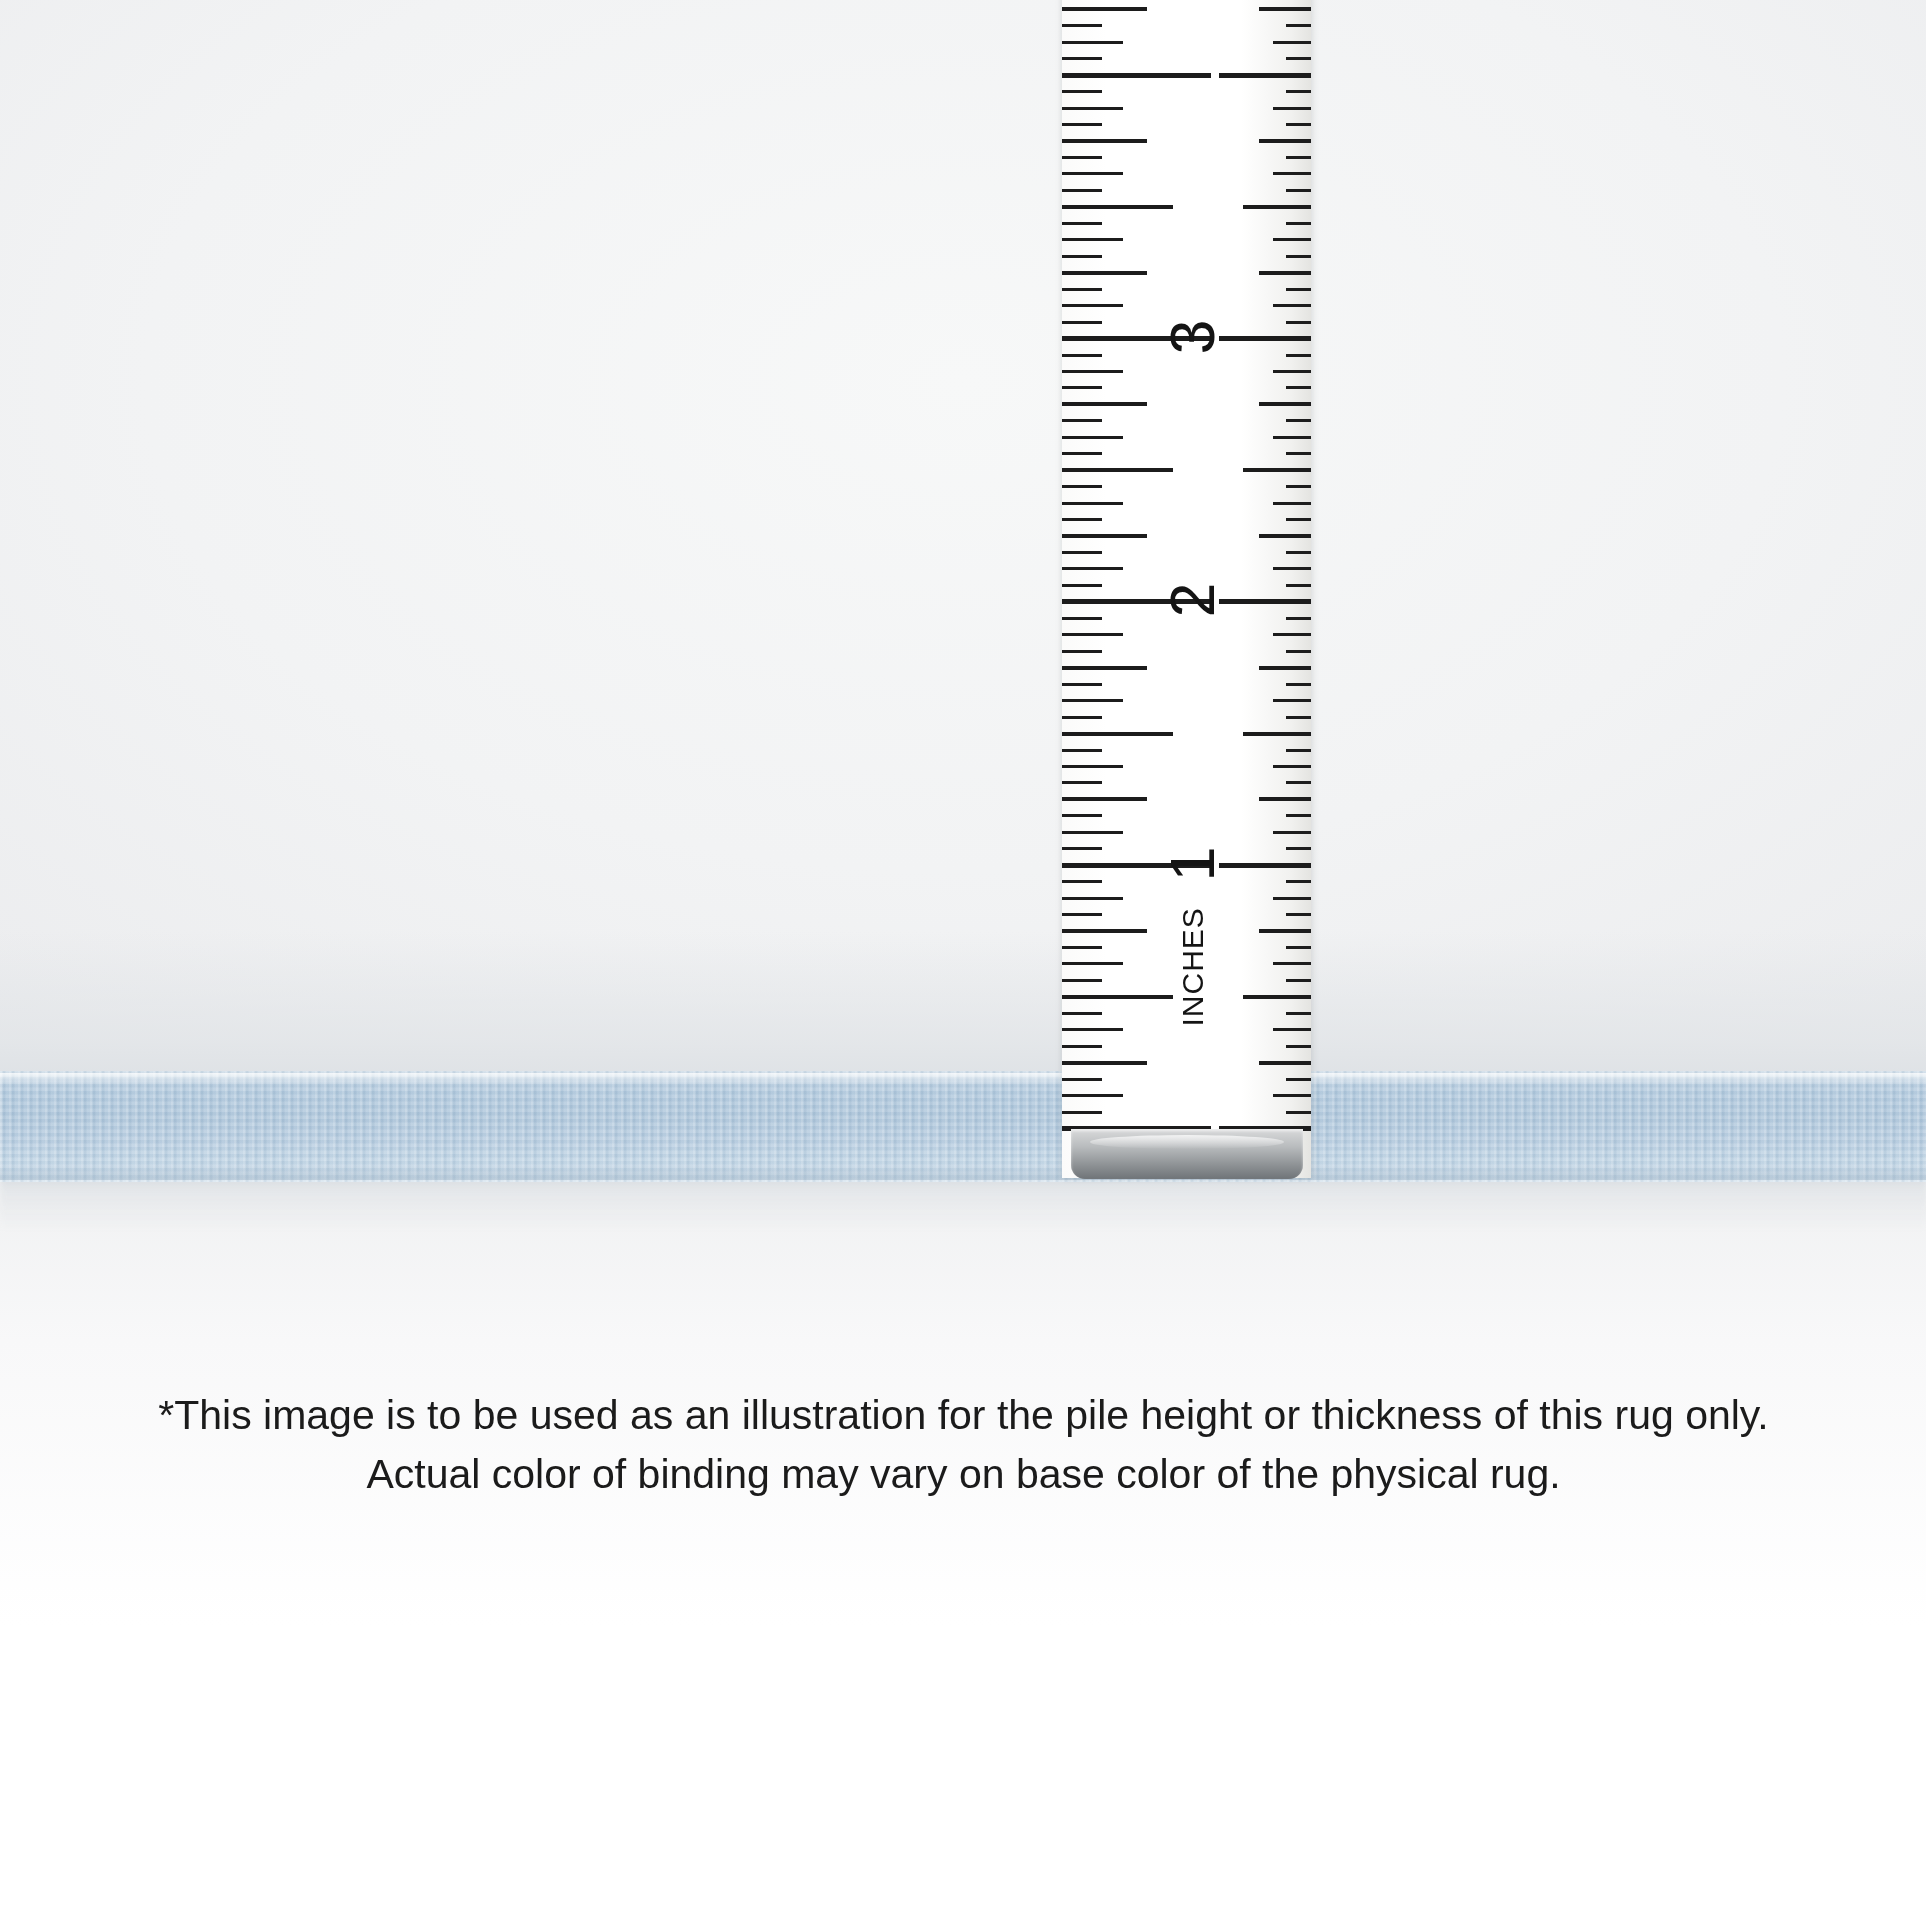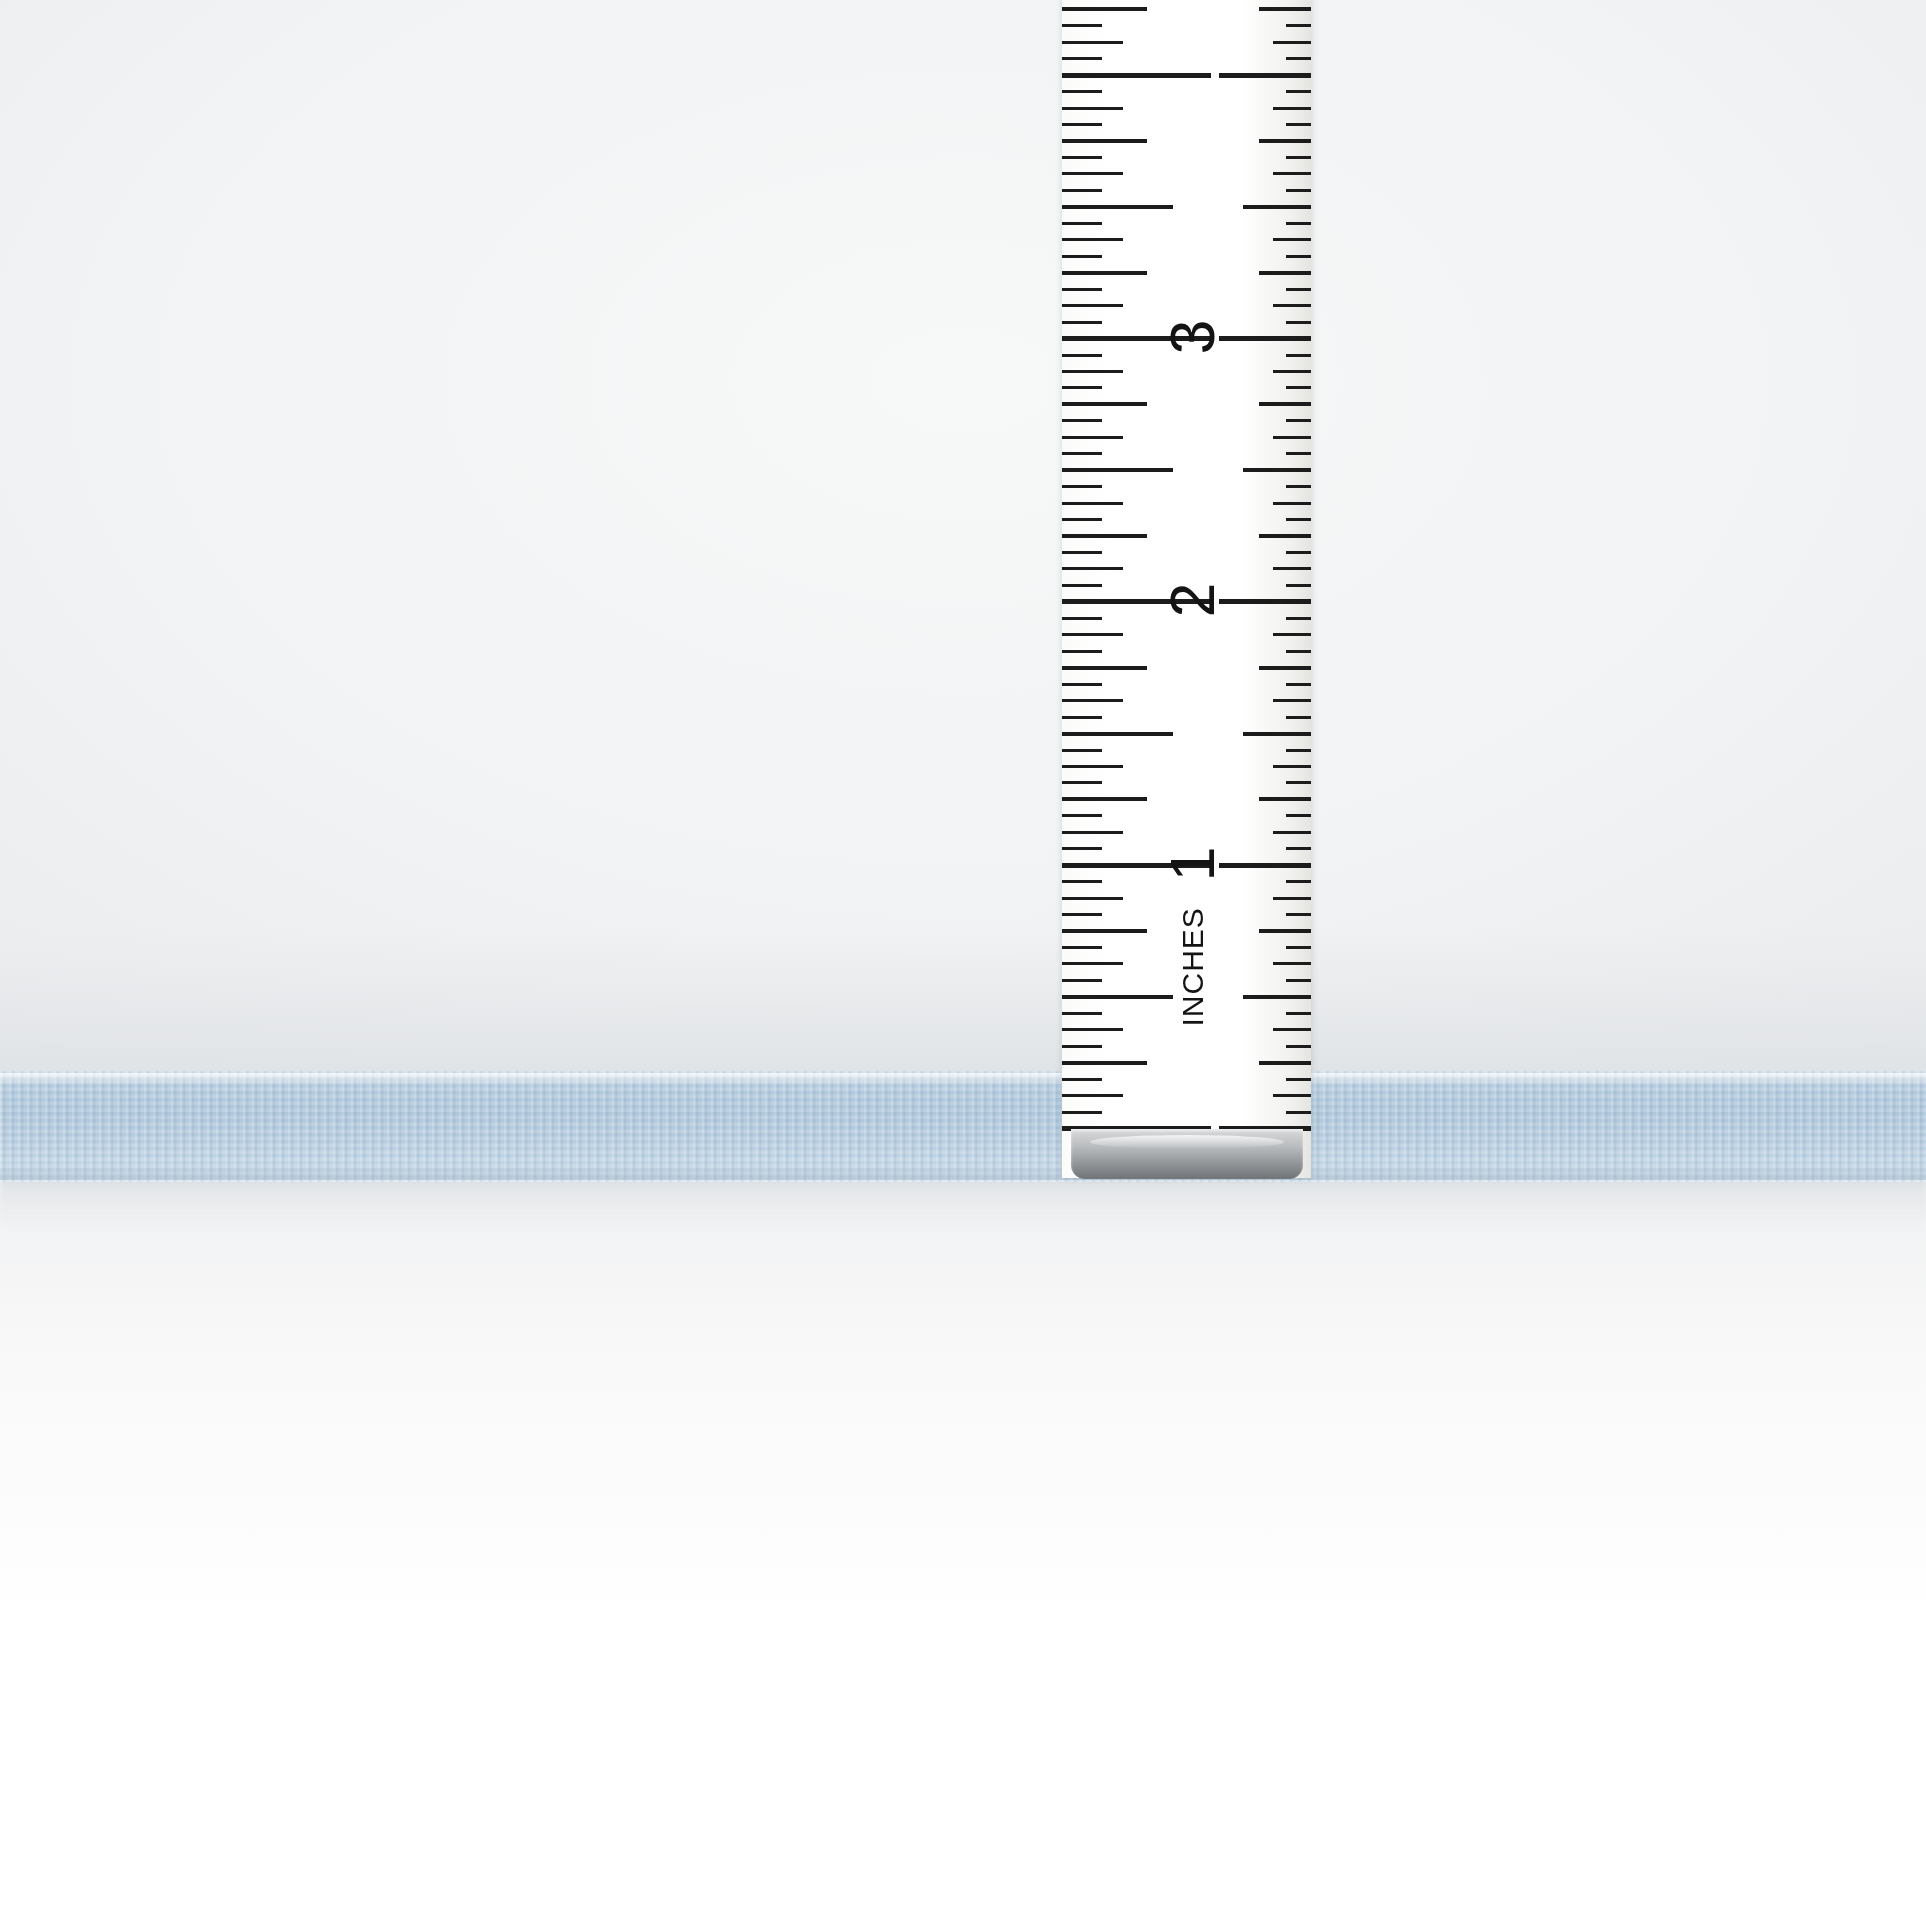--- a/index.html
+++ b/index.html
@@ -370,15 +370,19 @@
       </div>
     <div id="ruler-numbers">
         <div class="num inch-num" style="top: 834px;">1</div>
         <div class="num inch-num" style="top: 570px;">2</div>
         <div class="num inch-num" style="top: 307px;">3</div>
       </div>
     <div class="num" id="inches-label" style="top: 956px;">INCHES</div>
   </div>
   <div id="ruler-end-clip"></div>
 
+  <div id="caption-block">
+    <span id="caption-line-1">*This image is to be used as an illustration for the pile height or thickness of this rug only.</span>
+    <span id="caption-line-2">Actual color of binding may vary on base color of the physical rug.</span>
+  </div>
 
 </div>
 
 
 </body></html>

